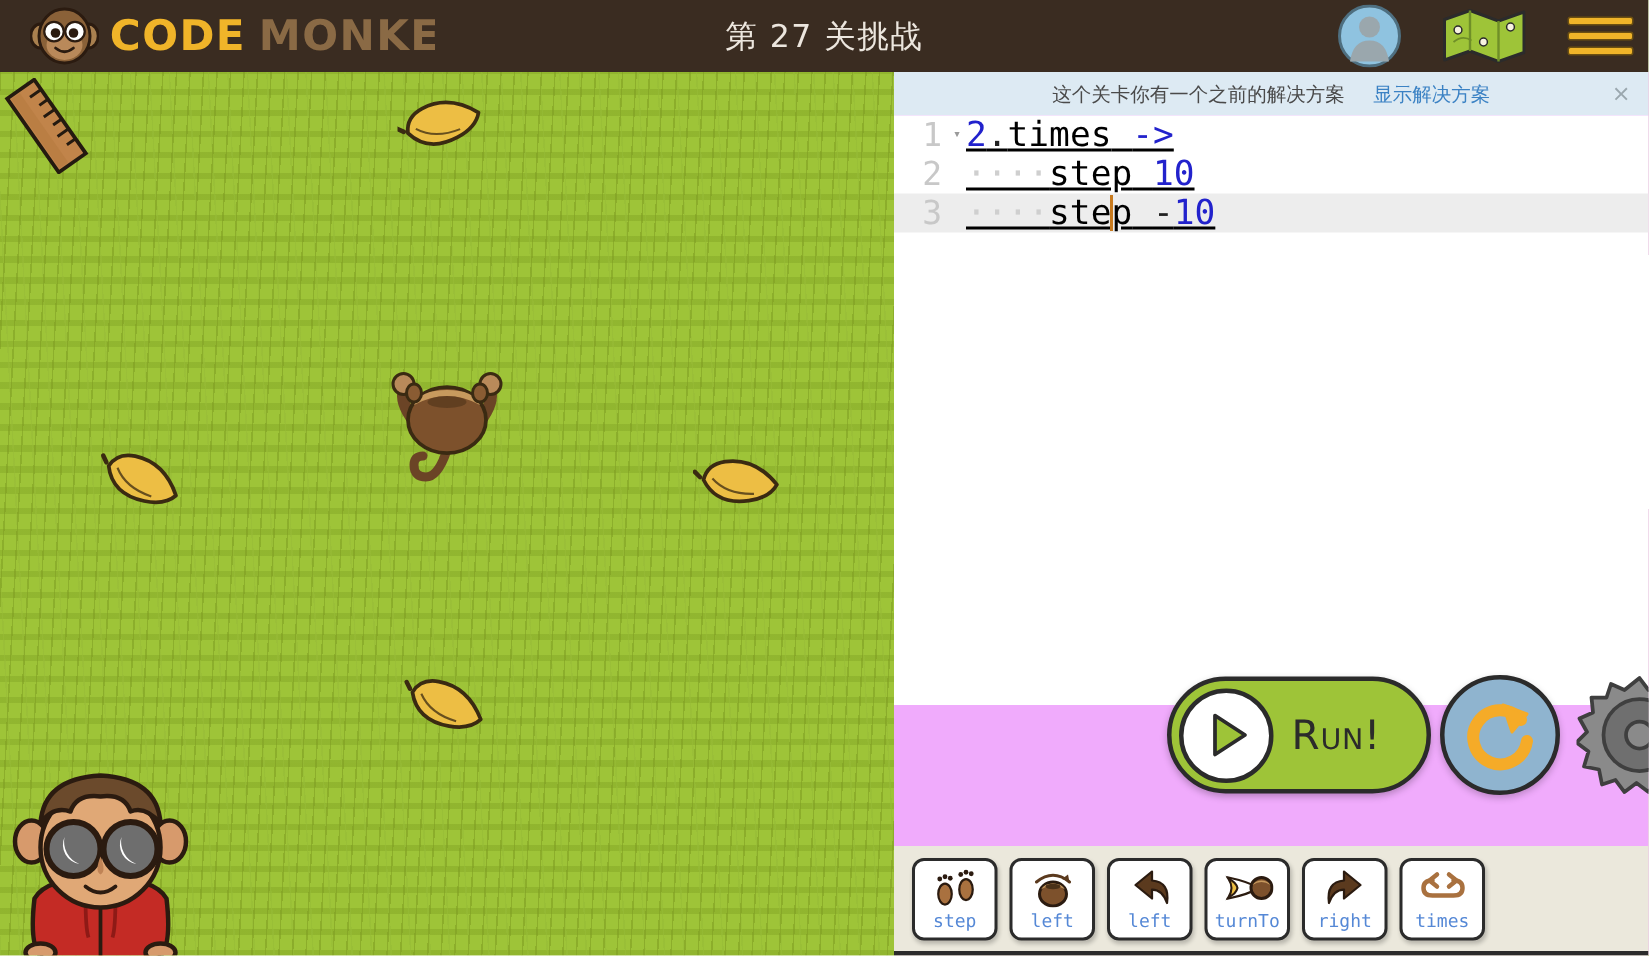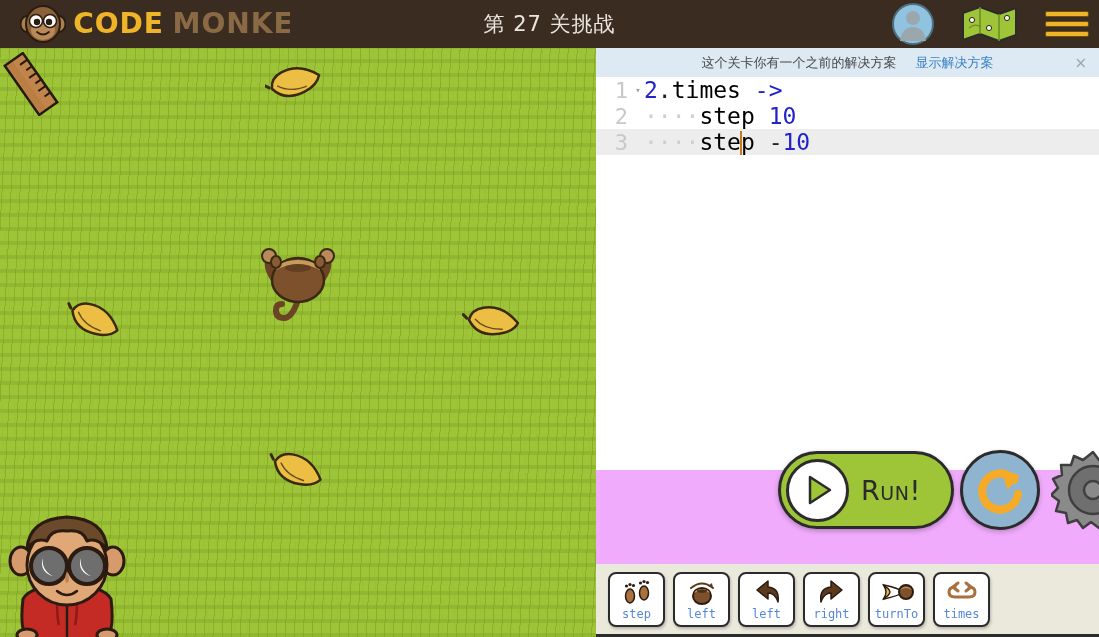--- a/index.html
+++ b/index.html
@@ -82,21 +82,21 @@
     font-size: 23px;
   }
   .code-row { position: relative; height: 26px; display: flex; align-items: center; }
   .code-row.active { background: #ededed; }
   .gutter {
     width: 36px; text-align: right; padding-right: 4px;
     color: #c8c8c8; font-size: 22px; flex: none;
     font-family: "DejaVu Sans Mono", monospace;
   }
   .fold { width: 12px; flex: none; color: #9a9a9a; font-size: 9px; text-align: center; }
-  .code-line { white-space: pre; color: #000; letter-spacing: 0px; position: relative; }
+  .code-line { white-space: pre; color: #000; letter-spacing: 0px; position: relative; text-decoration: underline; }
   .tok-num { color: #2222cc; }
   .tok-op  { color: #2222cc; }
   .tok-dot { color: #222; }
   .indent  { color: #cfcfcf; }
   .caret {
     display: inline-block; width: 0; border-left: 2px solid #c87a1e;
     height: 24px; vertical-align: -5px; margin: 0 -1px;
   }
 
   
@@ -365,39 +365,39 @@
         <div class="cmd">
           <div class="cmd-ico">
             <svg width="30" height="26" viewBox="0 0 30 26">
               <path d="M26 23 q2 -14 -10 -15 l0 -6 l-11 9 l11 9 l0 -6 q7 0 10 9 z" fill="#5b3a1e" stroke="#2b1b10" stroke-width="1.5" stroke-linejoin="round"></path>
             </svg>
           </div>
           <div class="cmd-label">left</div>
         </div>
         <div class="cmd">
           <div class="cmd-ico">
-            <svg width="30" height="26" viewBox="0 0 30 26">
-              <path d="M4 23 q-2 -14 10 -15 l0 -6 l11 9 l-11 9 l0 -6 q-7 0 -10 9 z" fill="#5b3a1e" stroke="#2b1b10" stroke-width="1.5" stroke-linejoin="round"></path>
-            </svg>
-          </div>
-          <div class="cmd-label">right</div>
-        </div>
-        <div class="cmd">
-          <div class="cmd-ico">
             <svg width="34" height="26" viewBox="0 0 34 26">
               <path d="M4 6 q6 7 0 14 q14 -3 20 -7 q-6 -4 -20 -7 z" fill="#fff" stroke="#2b1b10" stroke-width="1.5"></path>
               <path d="M4 7 q4 6 0 12 q5 -2 6 -6 q-1 -4 -6 -6z" fill="#edbe44" stroke="#2b1b10" stroke-width="1.4"></path>
               <ellipse cx="26" cy="13" rx="7" ry="7" fill="#7d512c" stroke="#2b1b10" stroke-width="2"></ellipse>
               <path d="M20 11 q6 -4 12 0 q-2 -3 -6 -3 q-4 0 -6 3z" fill="#c79a5e"></path>
             </svg>
           </div>
           <div class="cmd-label">turnTo</div>
         </div>
         <div class="cmd">
           <div class="cmd-ico">
+            <svg width="30" height="26" viewBox="0 0 30 26">
+              <path d="M4 23 q-2 -14 10 -15 l0 -6 l11 9 l-11 9 l0 -6 q-7 0 -10 9 z" fill="#5b3a1e" stroke="#2b1b10" stroke-width="1.5" stroke-linejoin="round"></path>
+            </svg>
+          </div>
+          <div class="cmd-label">right</div>
+        </div>
+        <div class="cmd">
+          <div class="cmd-ico">
             <svg width="32" height="26" viewBox="0 0 32 26">
               <path d="M9 8 q-6 0 -6 5 q0 5 6 5 l14 0 q6 0 6 -5 q0 -5 -6 -5" fill="none" stroke="#a9713f" stroke-width="3" stroke-linecap="round"></path>
               <path d="M12 4 L7 8 L12 12" fill="none" stroke="#a9713f" stroke-width="3" stroke-linecap="round" stroke-linejoin="round"></path>
               <path d="M20 4 L25 8 L20 12" fill="none" stroke="#a9713f" stroke-width="3" stroke-linecap="round" stroke-linejoin="round"></path>
             </svg>
           </div>
           <div class="cmd-label">times</div>
         </div>
       </div>
   </div>

